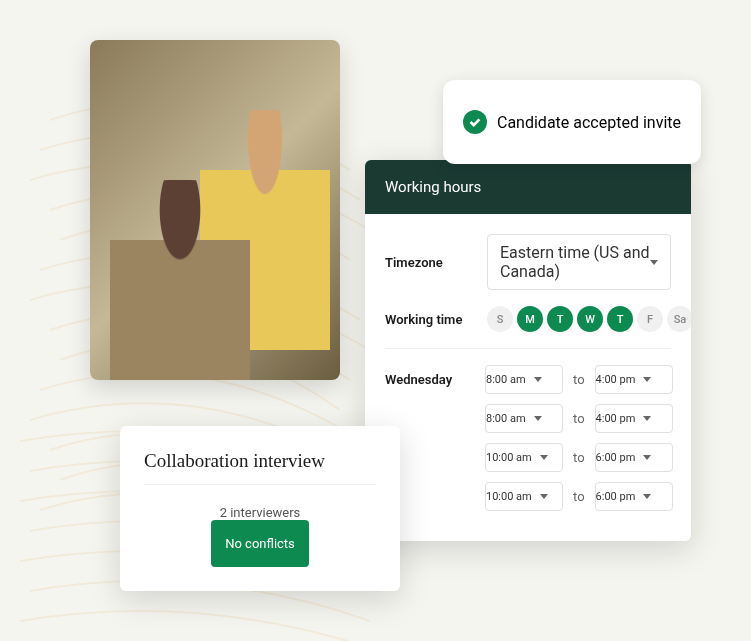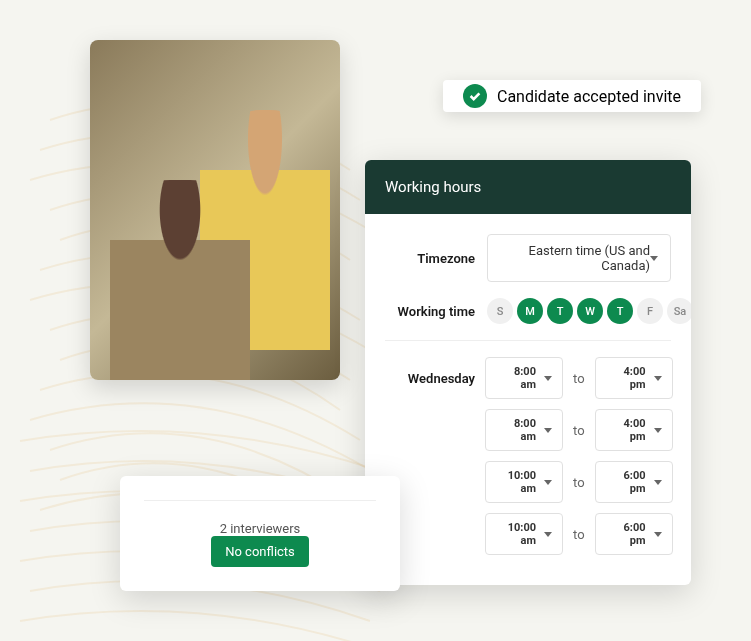--- a/index.html
+++ b/index.html
@@ -68,22 +68,22 @@
       height: 240px;
       background: radial-gradient(ellipse at 50% 12%, #d4a574 18%, transparent 19%),
                   linear-gradient(180deg, transparent 25%, #e8c858 25%);
       border-radius: 60px 60px 0 0;
     }
     .status-card {
       position: absolute;
       right: 50px;
       top: 80px;
       background: white;
-      border-radius: 4px;
-      padding: 4px 20px;
+      border-radius: 12px;
+      padding: 30px 20px;
       display: flex;
       align-items: center;
       gap: 10px;
       box-shadow: 0 4px 16px rgba(0,0,0,0.12);
       z-index: 10;
     }
     .check-icon {
       width: 24px;
       height: 24px;
       background: #0d8a4f;
@@ -111,40 +111,39 @@
       overflow: hidden;
     }
     .wh-header {
       background: #1a3a32;
       color: white;
       padding: 18px 20px;
       font-size: 15px;
     }
     .wh-body {
       padding: 20px;
-      text-align: right;
     }
     .wh-row {
       display: flex;
       align-items: center;
       gap: 12px;
       margin-bottom: 16px;
     }
     .wh-label {
       font-size: 13px;
       font-weight: 600;
       color: #1a1a1a;
       min-width: 90px;
     }
     .timezone-select {
       flex: 1;
       border: 1px solid #e0e0e0;
       border-radius: 4px;
       padding: 8px 12px;
-      font-size: 13px;
+      font-size: 16px;
       color: #333;
       display: flex;
       align-items: center;
       justify-content: space-between;
       cursor: pointer;
     }
     .caret {
       width: 0;
       height: 0;
       border-left: 4px solid transparent;
@@ -187,29 +186,28 @@
     }
     .day-name {
       font-size: 13px;
       font-weight: 600;
       color: #1a1a1a;
       min-width: 90px;
     }
     .time-select {
       border: 1px solid #e0e0e0;
       border-radius: 4px;
-      padding: 7px 10px;
+      padding: 7px 0;
       font-size: 11px;
       color: #333;
       display: flex;
       align-items: center;
       gap: 8px;
       cursor: pointer;
       min-width: 78px;
-      font-weight: bold;
     }
     .to-label {
       font-size: 13px;
       color: #666;
     }
     .interview-card {
       position: absolute;
       left: 120px;
       bottom: 50px;
       width: 280px;
@@ -243,21 +241,21 @@
       flex-direction: column;
     }
     .interviewers-count {
       font-size: 13px;
       color: #555;
     }
     .no-conflicts-btn {
       background: #0d8a4f;
       color: white;
       border: none;
-      padding: 8px 14px;
+      padding: 16px 14px;
       border-radius: 4px;
       font-size: 13px;
       cursor: pointer;
     }
   </style>
 </head>
 <body>
 
 <svg class="fingerprint-bg" viewBox="0 0 400 600">
   <g stroke="#e8c890" stroke-width="2" fill="none" opacity="0.6">
@@ -375,18 +373,19 @@
       <span class="to-label">to</span>
       <div class="time-select">
         <span>6:00 pm</span>
         <span class="caret"></span>
       </div>
     </div>
   </div>
 </div>
 
 <div class="interview-card">
+  <div class="interview-title">Collaboration interview</div>
   <div class="interview-divider"></div>
   <div class="interview-footer">
     <span class="interviewers-count">2 interviewers</span>
     <button class="no-conflicts-btn">No conflicts</button>
   </div>
 </div>
 
 </body></html>

